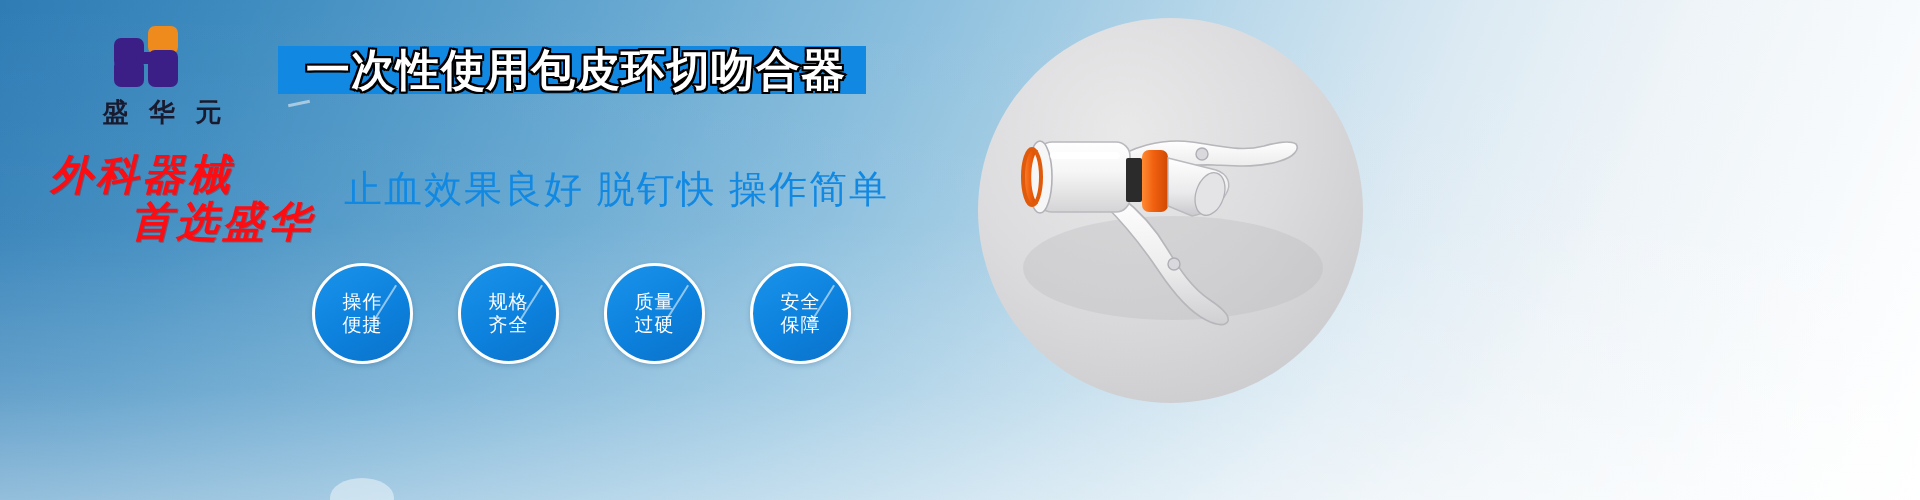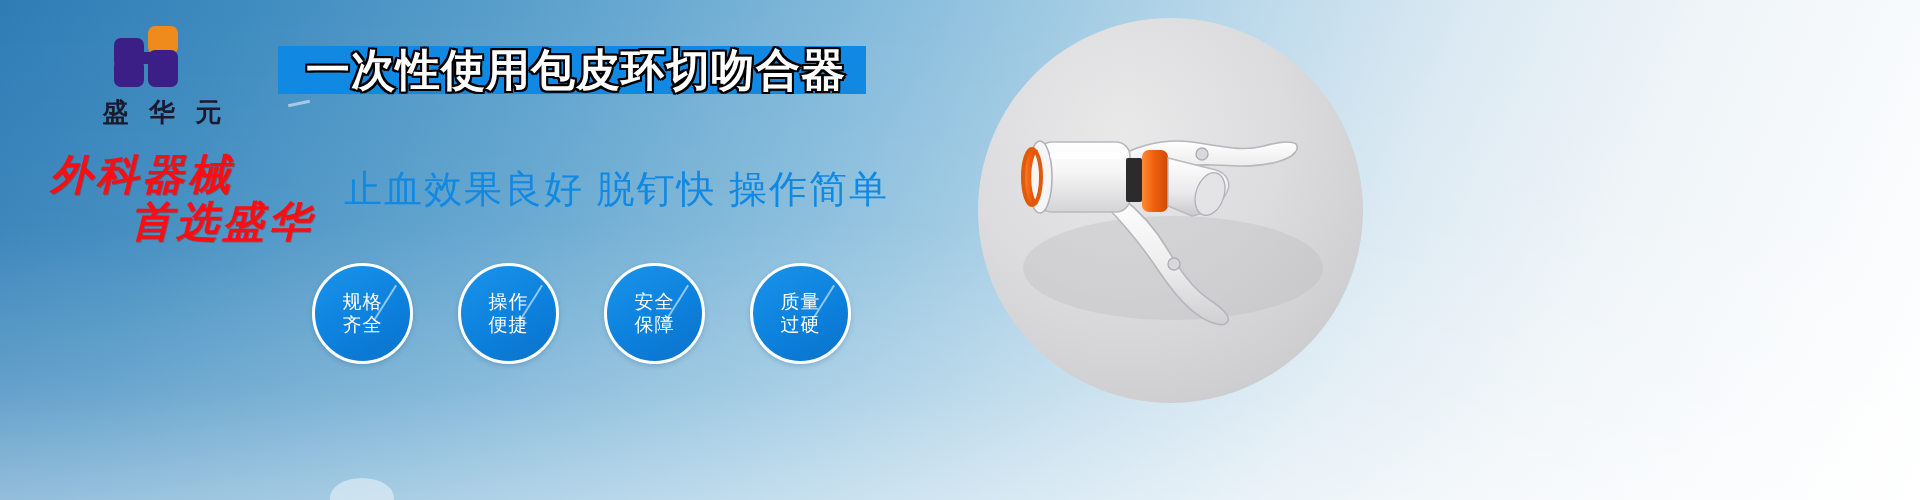--- a/index.html
+++ b/index.html
@@ -243,46 +243,46 @@
   <div class="title-box"></div>
   <div class="title-text">一次性使用包皮环切吻合器</div>
 
   <div class="subtitle">止血效果良好 脱钉快 操作简单</div>
 
   <div class="badges">
 
     <div class="badge">
       <span class="slash"></span>
       <span class="badge-label">
+        <span>操作</span><br>
+        <span>便捷</span>
+      </span>
+    </div>
+
+    <div class="badge">
+      <span class="slash"></span>
+      <span class="badge-label">
         <span>规格</span><br>
         <span>齐全</span>
       </span>
     </div>
 
     <div class="badge">
       <span class="slash"></span>
       <span class="badge-label">
-        <span>操作</span><br>
-        <span>便捷</span>
+        <span>质量</span><br>
+        <span>过硬</span>
       </span>
     </div>
 
     <div class="badge">
       <span class="slash"></span>
       <span class="badge-label">
         <span>安全</span><br>
         <span>保障</span>
-      </span>
-    </div>
-
-    <div class="badge">
-      <span class="slash"></span>
-      <span class="badge-label">
-        <span>质量</span><br>
-        <span>过硬</span>
       </span>
     </div>
 
   </div>
 
   <div class="photo-circle">
     <svg width="385" height="385" viewBox="0 0 385 385">
       <defs>
         <linearGradient id="bodyG" x1="0" y1="0" x2="0" y2="1">
           <stop offset="0%" stop-color="#ffffff"></stop>

